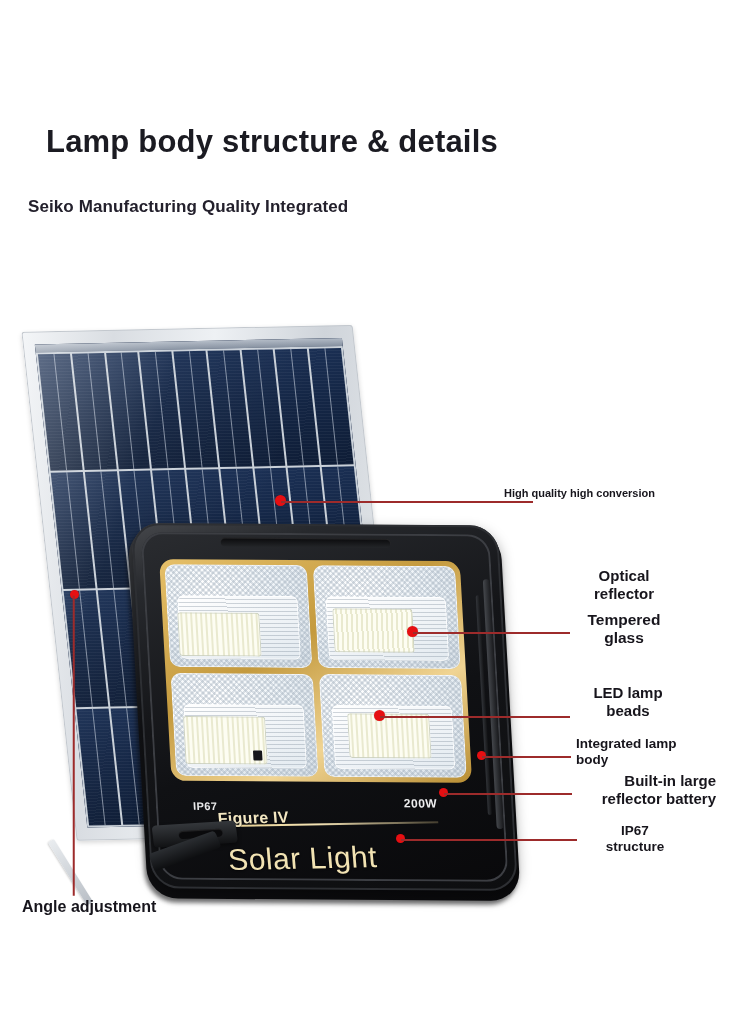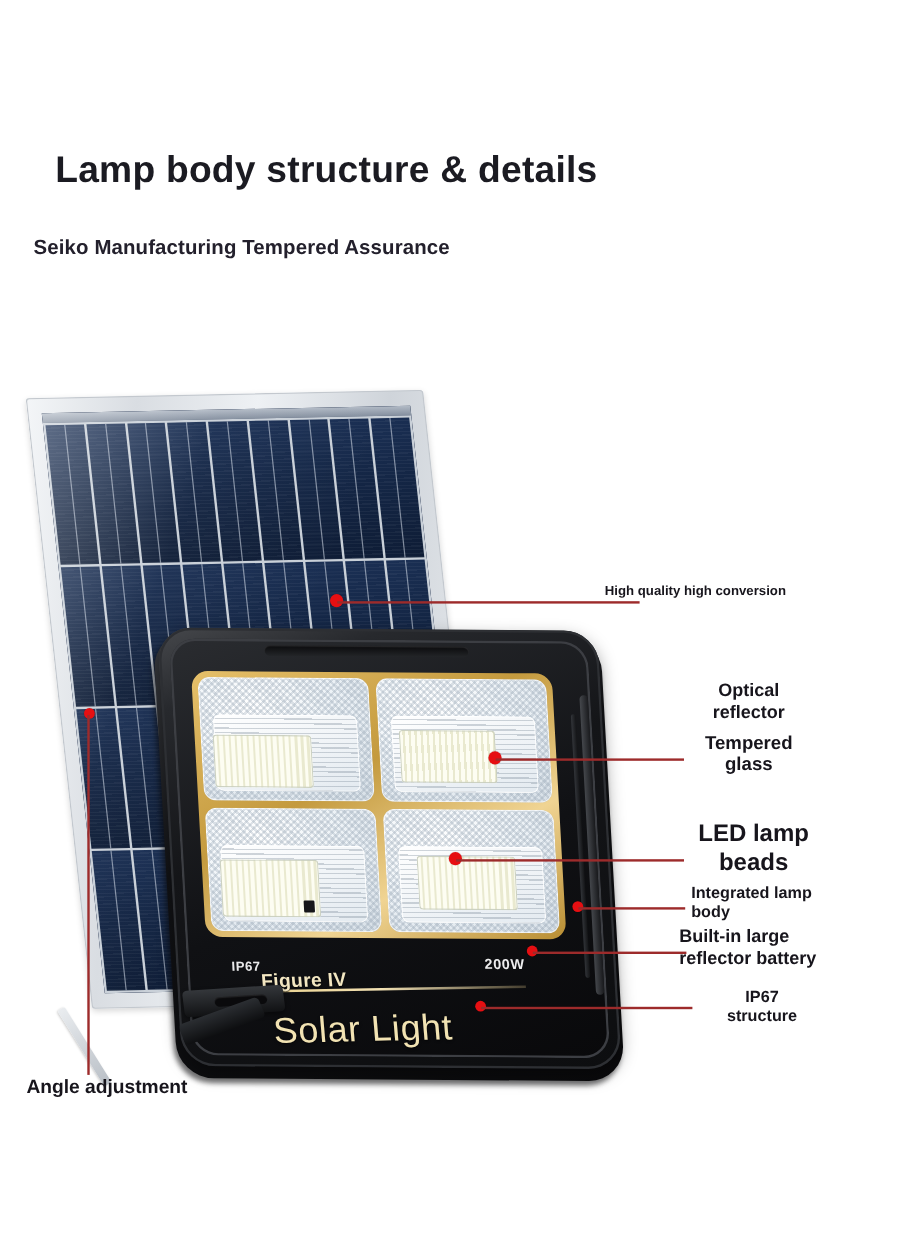--- a/index.html
+++ b/index.html
@@ -145,31 +145,31 @@
   .dot.sm{width:9px;height:9px;}
 
   
   .cl{position:absolute;color:#17151c;font-weight:bold;line-height:1.18;}
   .cl .l{display:block;white-space:nowrap;}
 
   #cl-solar{left:504px;top:487px;font-size:11px;}
   #cl-solar .l2{text-align:center;padding-right:38px;}
   #cl-optical{left:580px;top:567px;font-size:15px;text-align:center;width:88px;}
   #cl-tempered{left:572px;top:611px;font-size:15.5px;text-align:center;width:104px;}
-  #cl-led{left:580px;top:684px;font-size:20px;text-align:center;width:96px;}
+  #cl-led{left:580px;top:684px;font-size:15px;text-align:center;width:96px;}
   #cl-integrated{left:576px;top:736px;font-size:13.5px;width:130px;}
-  #cl-battery{left:566px;top:772px;font-size:15px;text-align:left;width:150px;}
+  #cl-battery{left:566px;top:772px;font-size:15px;text-align:right;width:150px;}
   #cl-ip67{left:580px;top:823px;font-size:13.5px;text-align:center;width:110px;}
   #cl-angle{left:22px;top:898px;font-size:16px;}
 </style>
 </head>
 <body>
 
 <div id="page-title">Lamp body structure &amp; details</div>
-<div id="page-subtitle">Seiko Manufacturing Tempered Assurance</div>
+<div id="page-subtitle">Seiko Manufacturing Quality Integrated</div>
 
 <div id="photo-stage">
 
   <div class="panel-wrap">
     <div class="panel-frame">
       <div class="panel-inner">
         <div class="panel-busbar"></div>
         <div class="cells">
           <div class="cell"></div>
             <div class="cell"></div>

